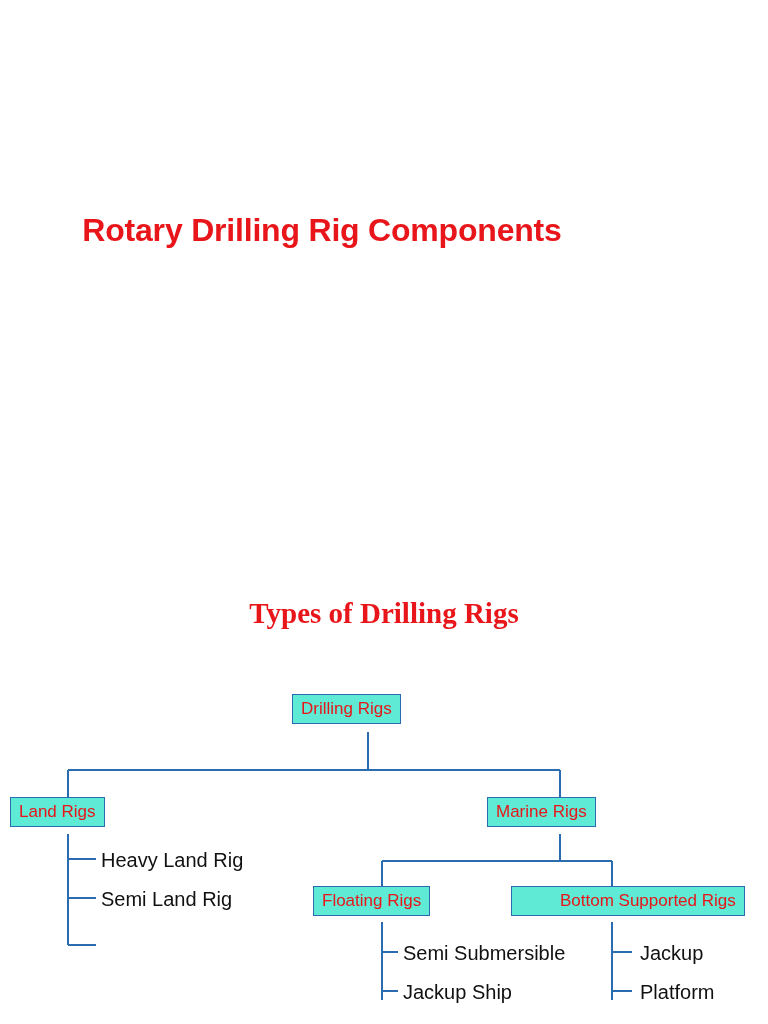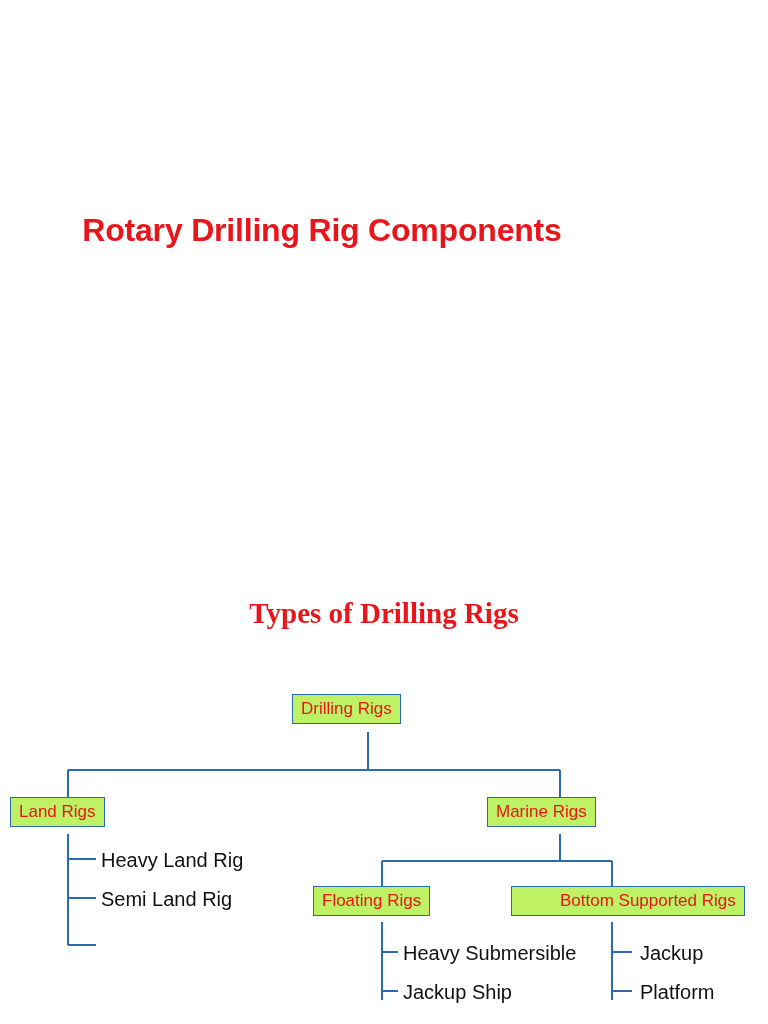--- a/index.html
+++ b/index.html
@@ -51,21 +51,21 @@
   #connectors {
     position: absolute;
     left: 0;
     top: 0;
     width: 768px;
     height: 1024px;
   }
 
   .node {
     position: absolute;
-    background: #bef264;
+    background: #5eead4;
     border: 1.5px solid #2b6cb0;
     color: #e8161a;
     font-size: 17px;
     font-weight: normal;
     line-height: 1;
     padding: 5px 8px 6px 8px;
     white-space: nowrap;
     box-sizing: border-box;
     font-family: "Liberation Sans", sans-serif;
   }
@@ -126,20 +126,20 @@
 
     <div class="node" style="left:313px; top:886px;">Floating Rigs</div>
 
     <div class="node" style="left:487px; top:797px;">Marine Rigs</div>
 
     <div class="node" style="left:511px; top:886px;padding-left:48px;">Bottom Supported Rigs</div>
 
     <div class="leaf" style="left:101px; top:849px;">Heavy Land Rig</div>
     <div class="leaf" style="left:101px; top:888px;">Semi Land Rig</div>
 
-    <div class="leaf" style="left:403px; top:942px;">Heavy Submersible</div>
+    <div class="leaf" style="left:403px; top:942px;">Semi Submersible</div>
     <div class="leaf" style="left:403px; top:981px;">Jackup Ship</div>
 
     <div class="leaf" style="left:640px; top:942px;">Jackup</div>
     <div class="leaf" style="left:640px; top:981px;">Platform</div>
 
   </div>
 </div>
 
 </body></html>

